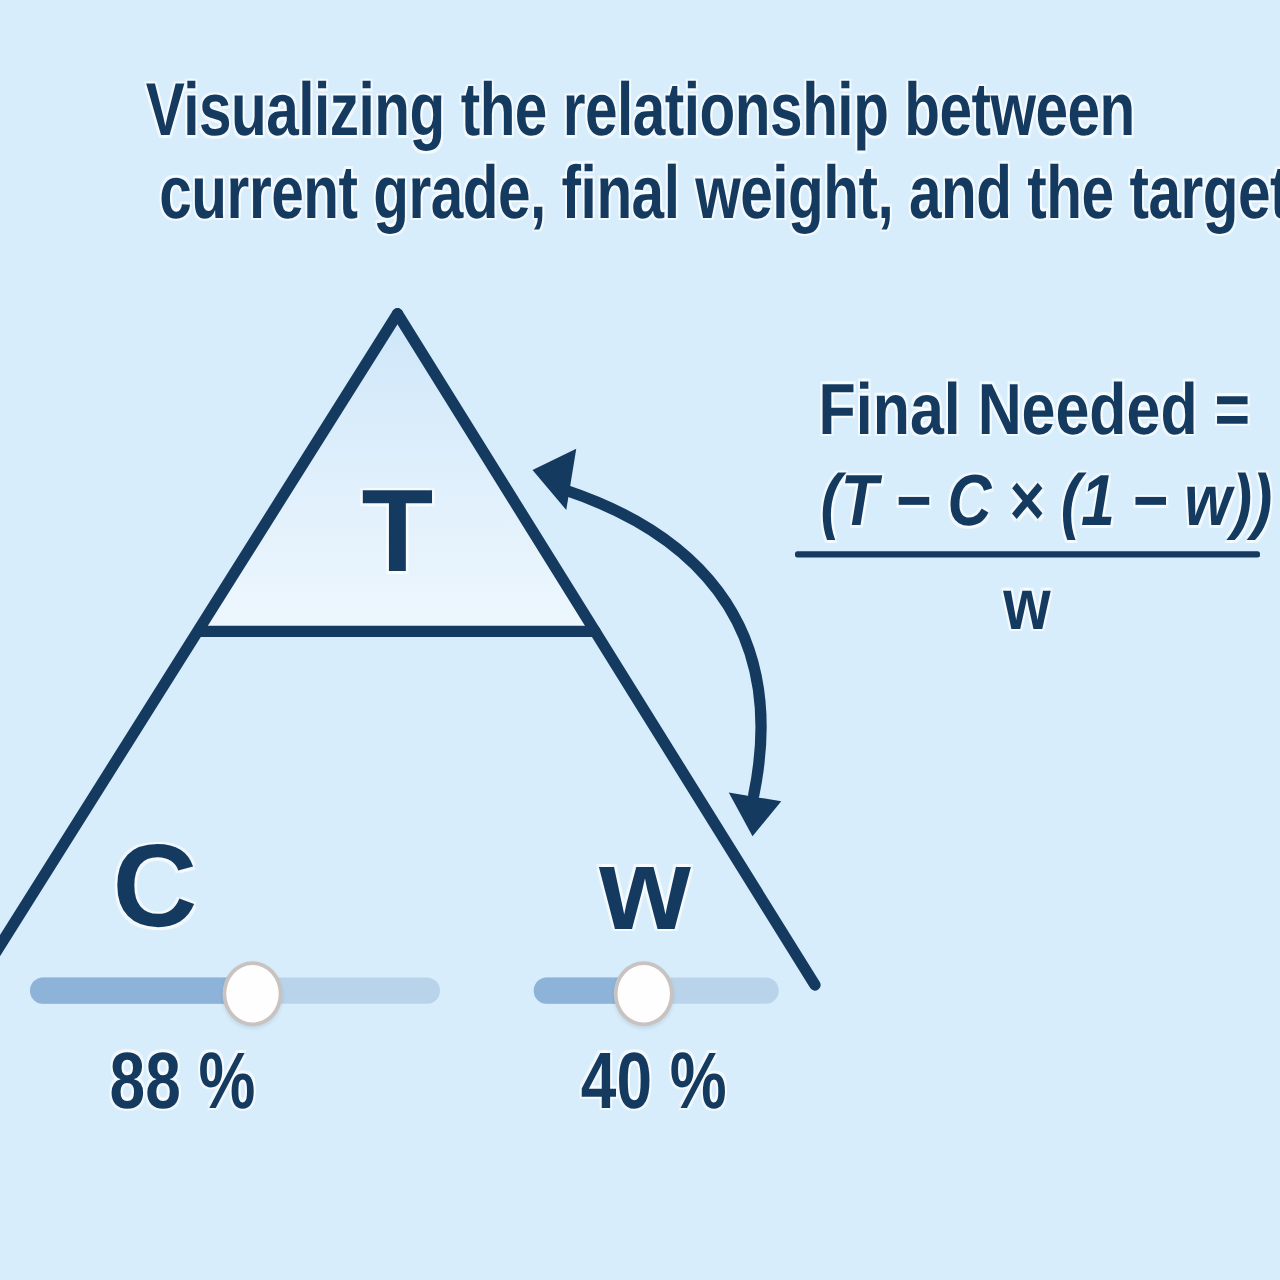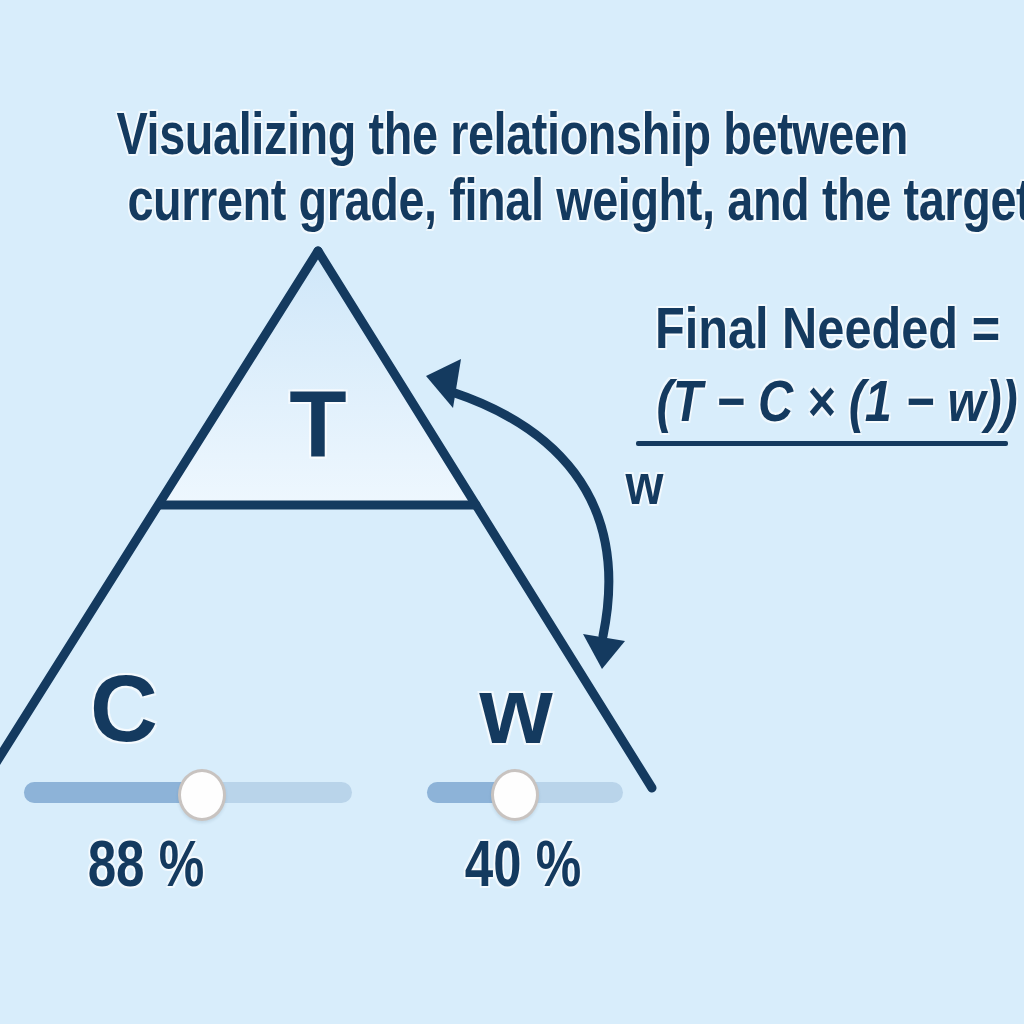--- a/index.html
+++ b/index.html
@@ -31,37 +31,36 @@
        2px -2px 0 rgba(255,255,255,0.55),
       -2px  2px 0 rgba(255,255,255,0.55),
        2px  2px 0 rgba(255,255,255,0.55);
   }
 
   .title {
     position: absolute; left: 0; top: 55px; width: 1024px;
     text-align: center; white-space: nowrap;
     font-weight: 700; font-size: 60px; line-height: 66px;
     letter-spacing: -0.5px;
-    margin-top: 46px;
   }
   .title .line {
     display: inline-block;
     transform: scaleX(0.78);
   }
 
   .vertex-label {
     position: absolute;
     font-weight: 700; font-size: 94px; line-height: 1;
     transform: translate(-50%, -50%);
     white-space: nowrap;
   }
 
   .formula {
     position: absolute; left: 622px; top: 296px; width: 400px;
-    white-space: nowrap;
+    text-align: center; white-space: nowrap;
     font-weight: 700; font-size: 58px; line-height: 1.1;
   }
   .formula .f-line { display: inline-block; transform: scaleX(0.84); }
   .formula .f-row { margin: 0; }
   .formula .f-num { margin-top: 9px; font-style: italic; }
   .fraction-bar {
     width: 372px; height: 5px; margin: 8px auto 6px auto;
     background: var(--ink-navy, #143a5f); border-radius: 2px;
   }
 

